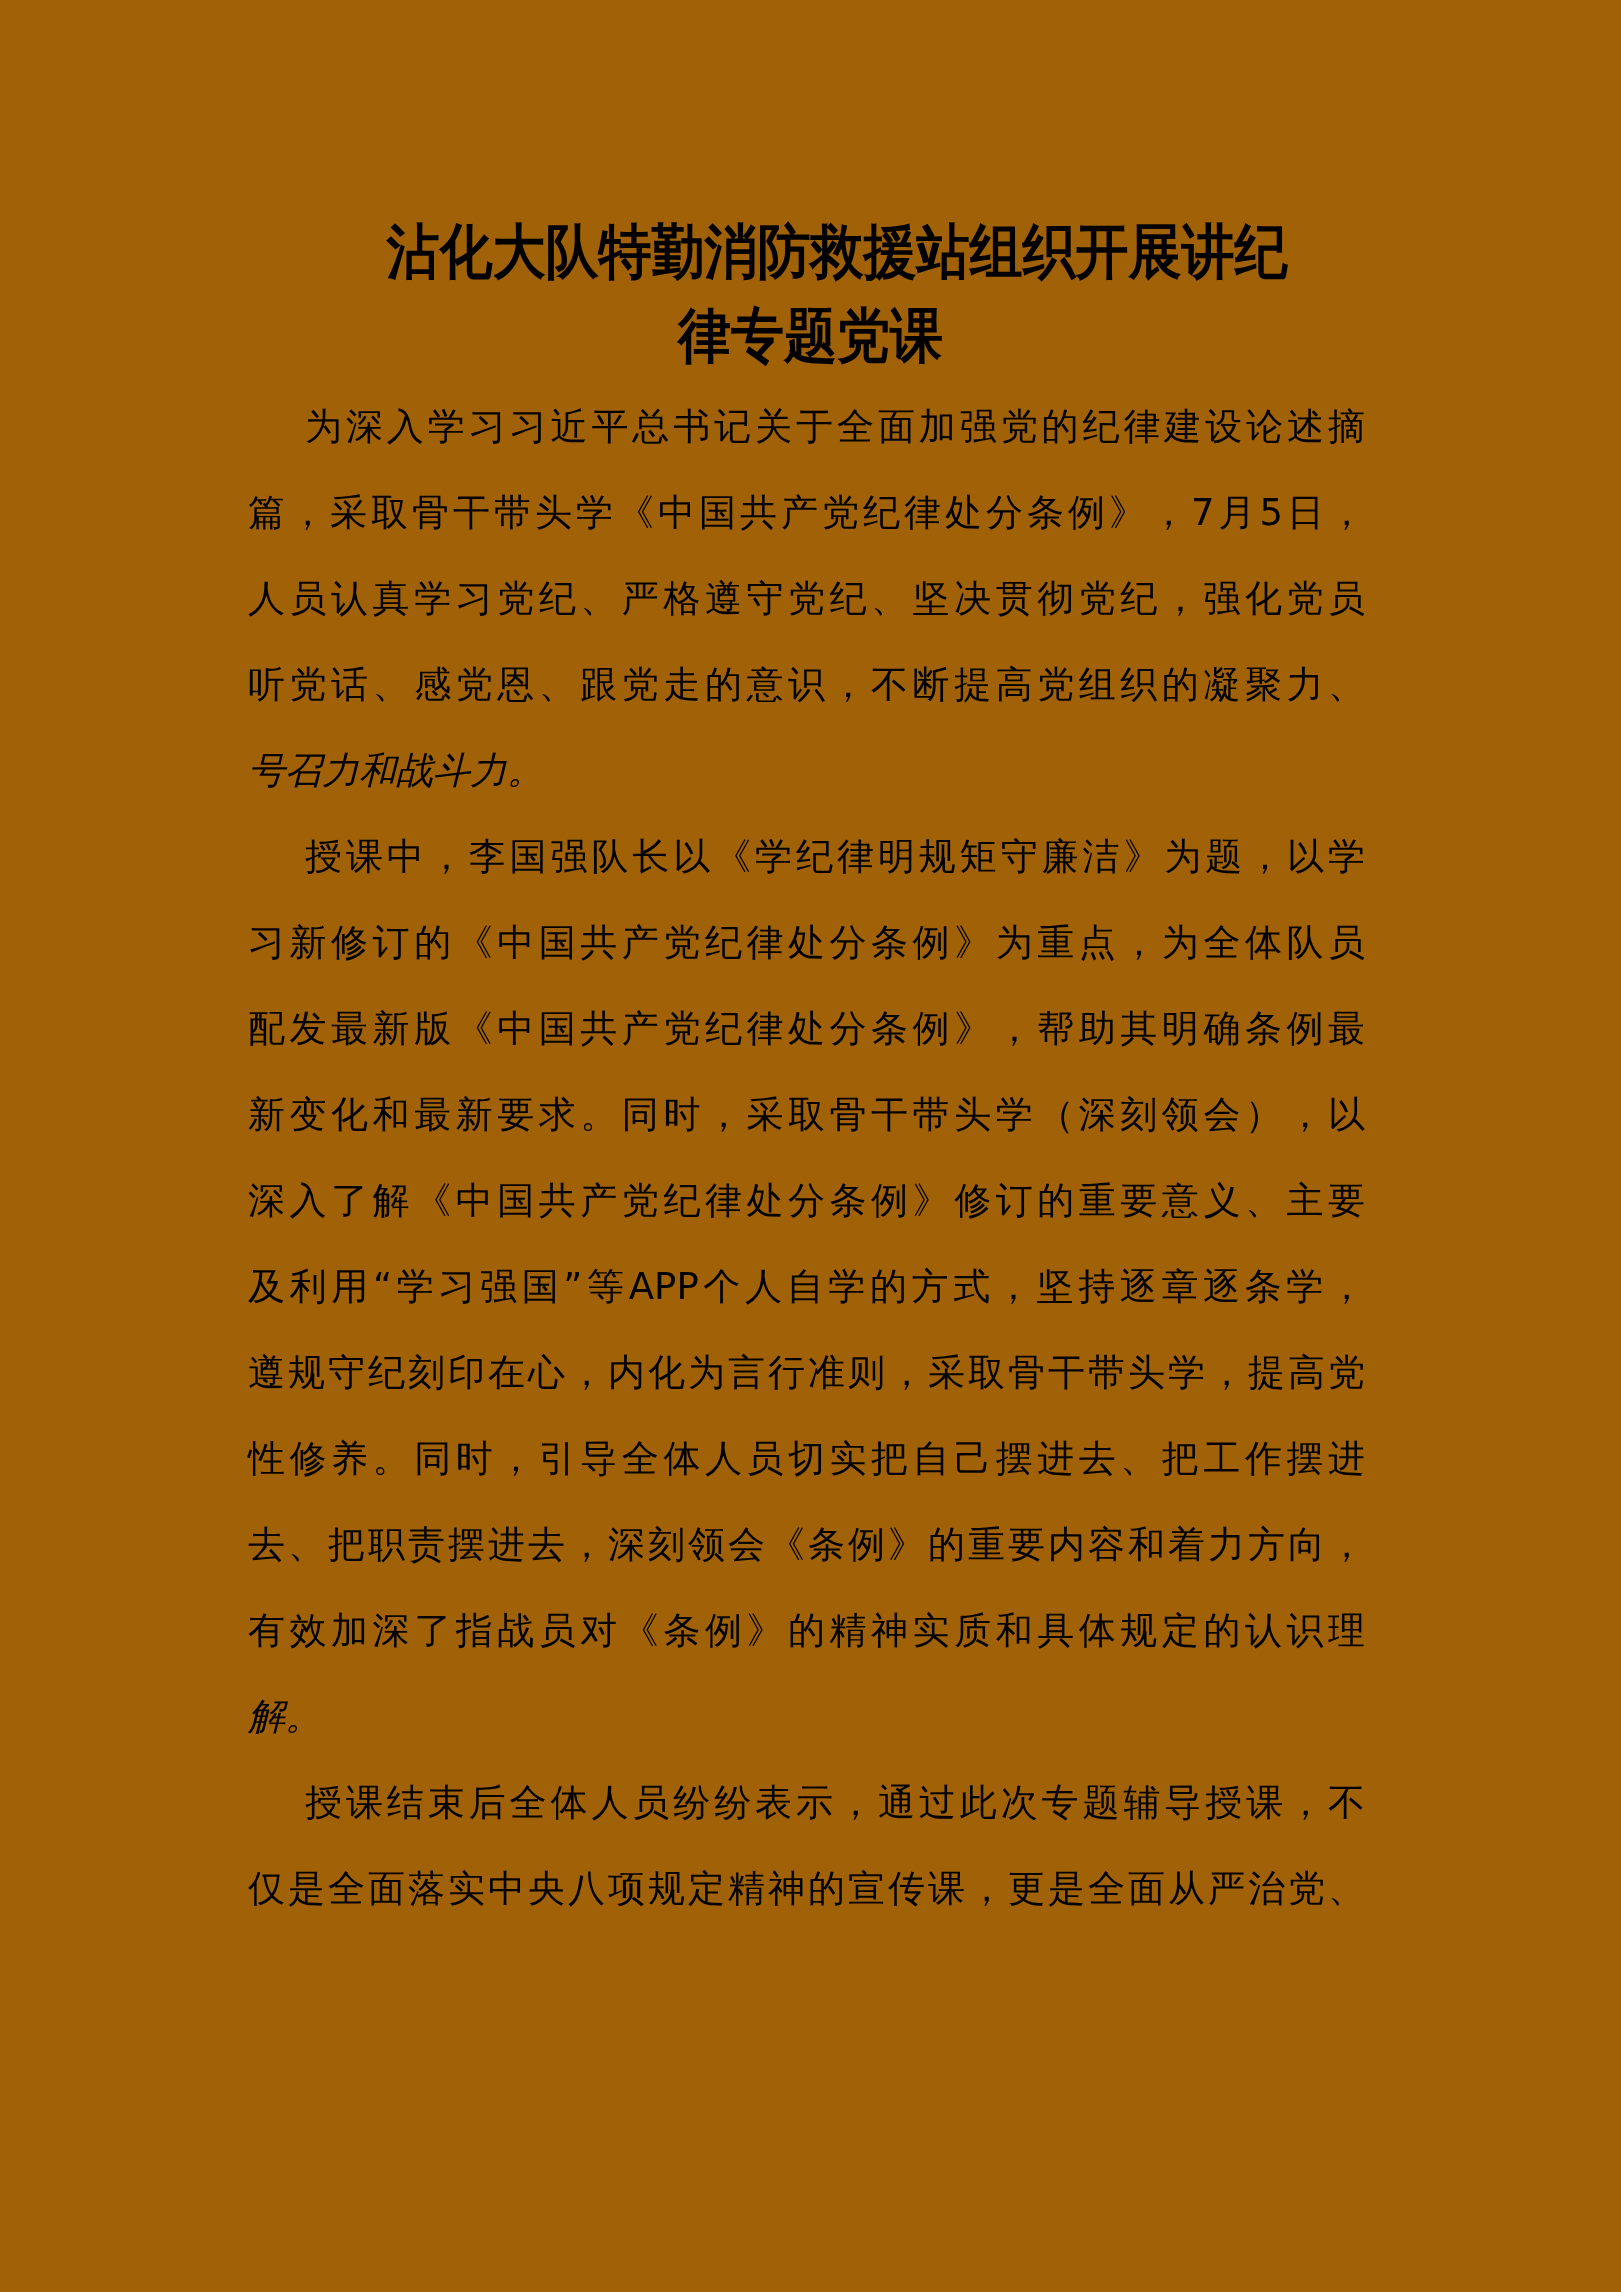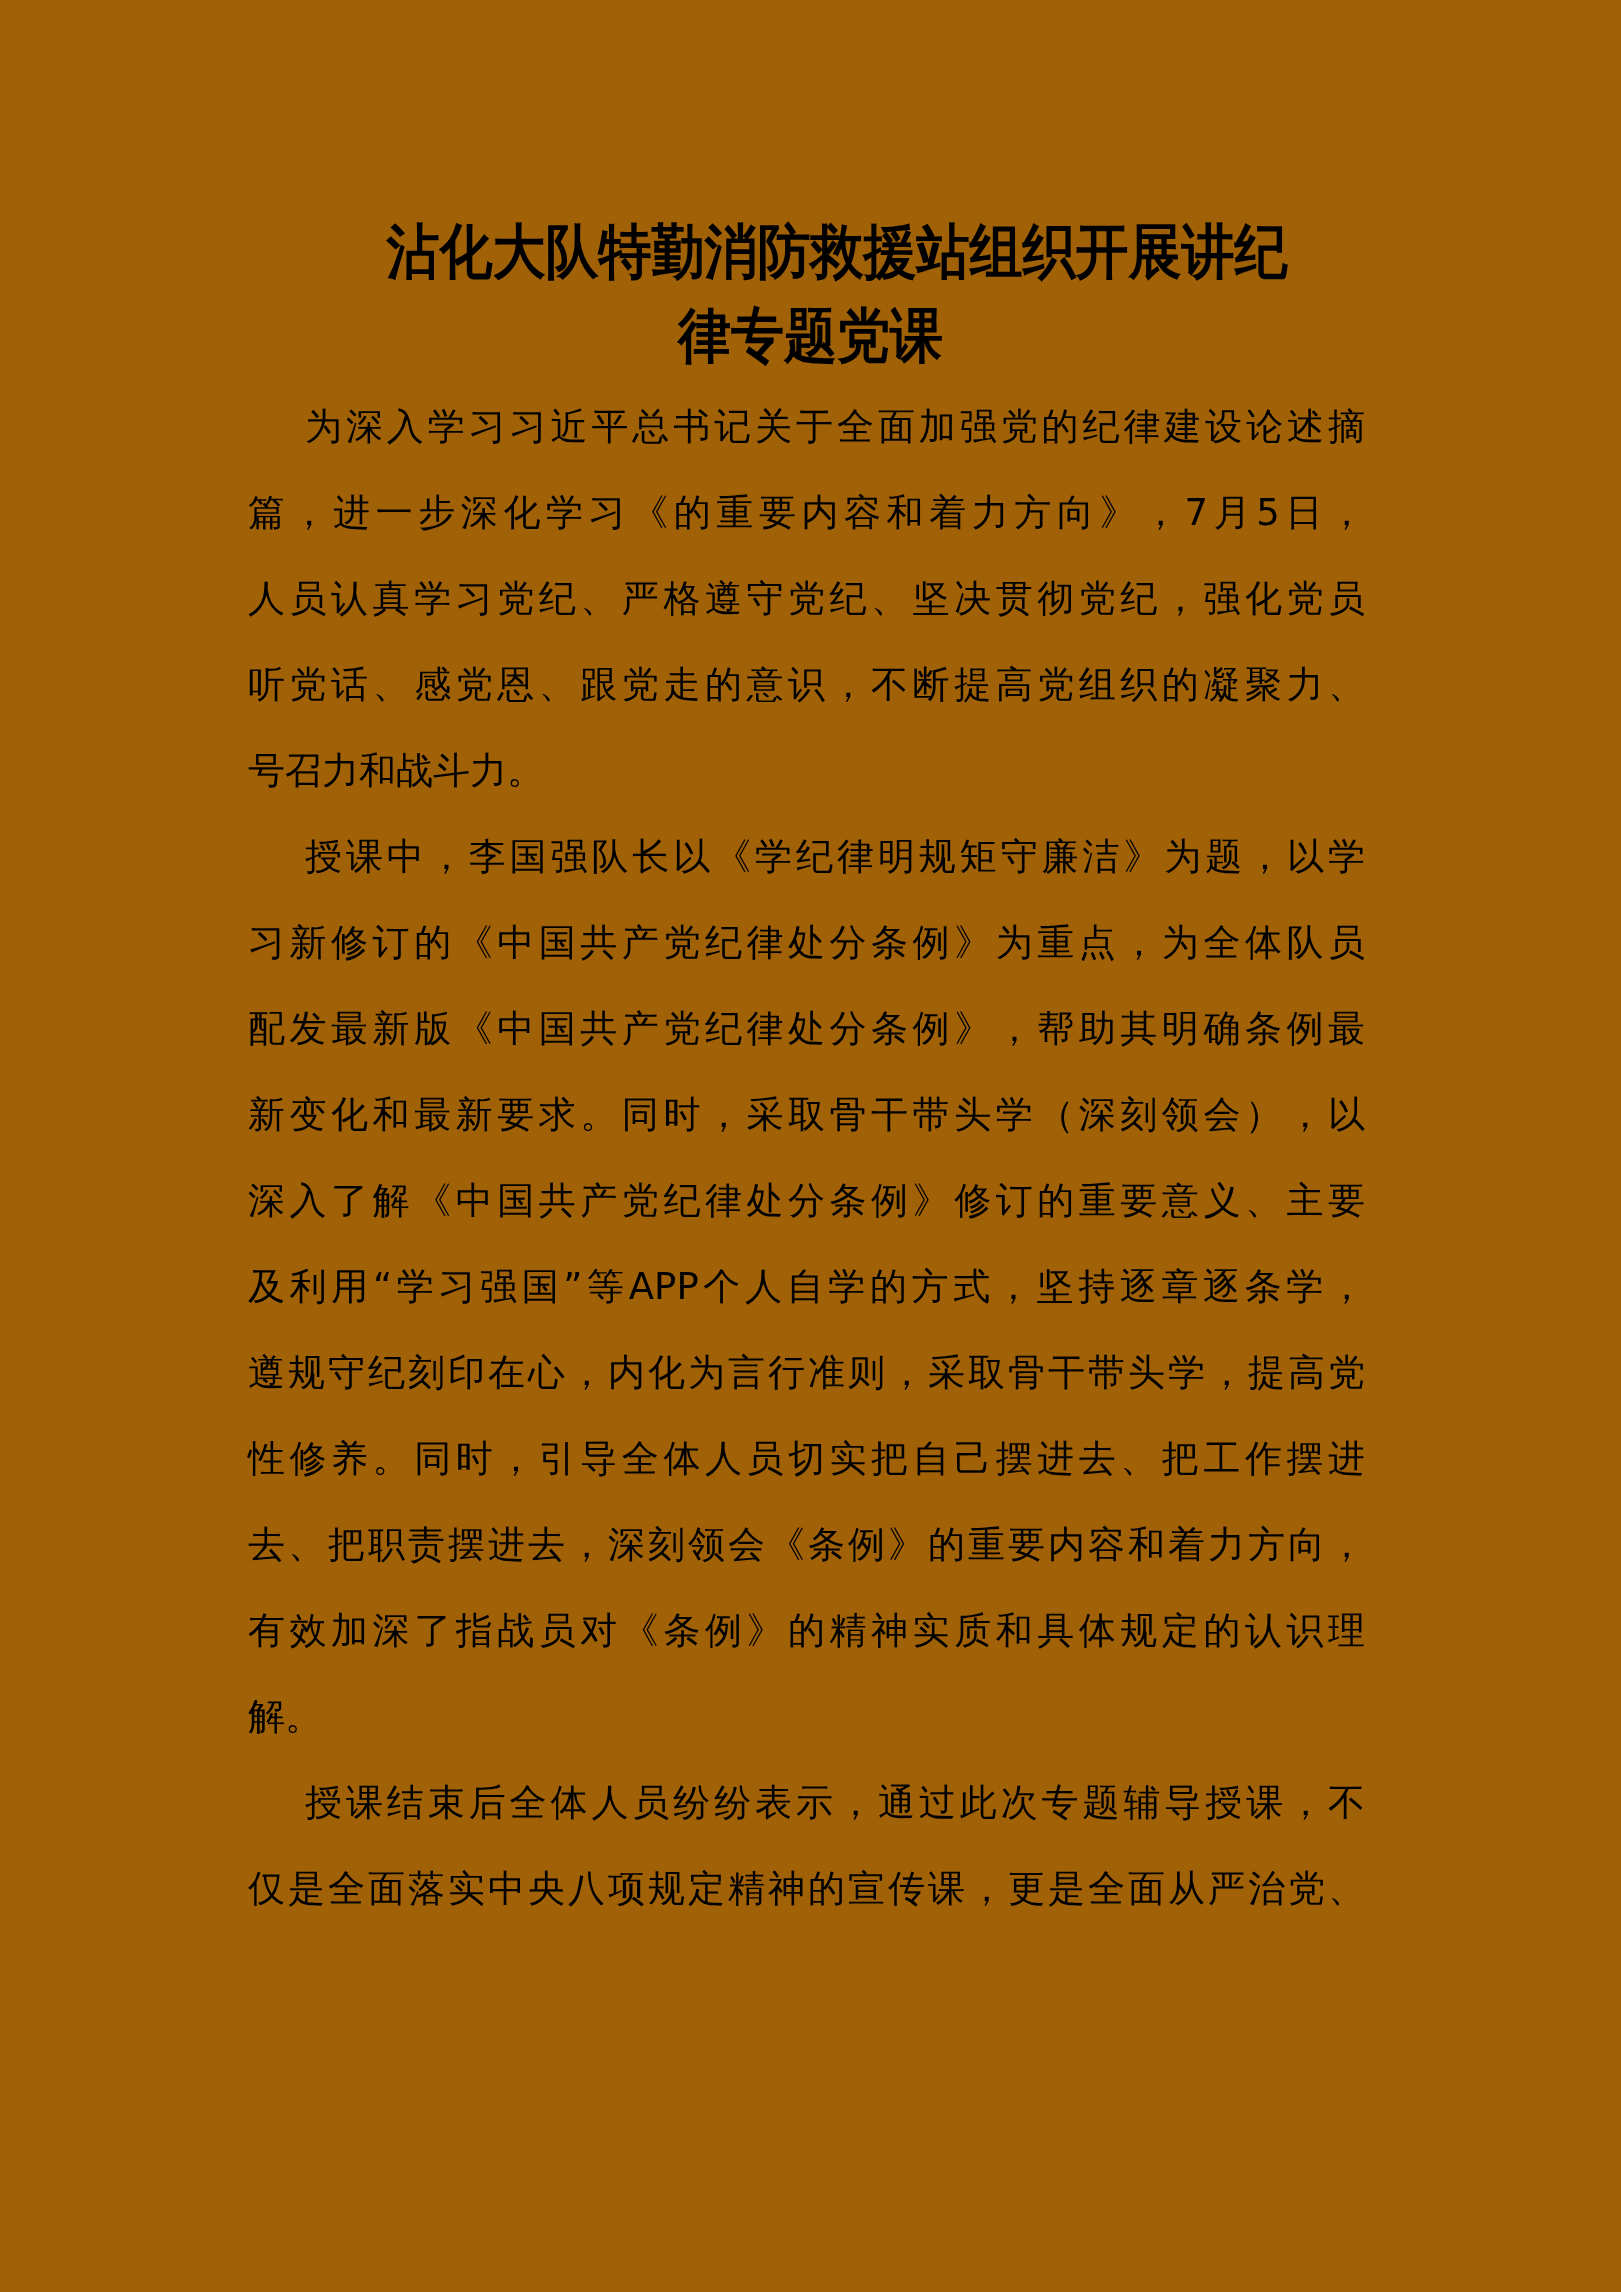--- a/index.html
+++ b/index.html
@@ -62,35 +62,36 @@
       height: 86px;
       text-align: justify;
       text-align-last: justify;
     }
     .line.indent {
       padding-left: 57px;
       font-family: Liberation Serif, serif;
     }
     .line.last {
       text-align-last: left;
+      font-style: italic;
     }
   </style>
 </head>
 <body>
 
 <div class="page">
 
   <div class="title title-line-1">沾化大队特勤消防救援站组织开展讲纪</div>
   <div class="title title-line-2">律专题党课</div>
 
   <div class="body-text">
 
     <div>
       <span class="line indent">为深入学习习近平总书记关于全面加强党的纪律建设论述摘</span>
-      <span class="line">篇，进一步深化学习《的重要内容和着力方向》，7月5日，</span>
+      <span class="line">篇，采取骨干带头学《中国共产党纪律处分条例》，7月5日，</span>
       <span class="line">人员认真学习党纪、严格遵守党纪、坚决贯彻党纪，强化党员</span>
       <span class="line">听党话、感党恩、跟党走的意识，不断提高党组织的凝聚力、</span>
       <span class="line last">号召力和战斗力。</span>
     </div>
 
     <div>
       <span class="line indent">授课中，李国强队长以《学纪律明规矩守廉洁》为题，以学</span>
       <span class="line">习新修订的《中国共产党纪律处分条例》为重点，为全体队员</span>
       <span class="line">配发最新版《中国共产党纪律处分条例》，帮助其明确条例最</span>
       <span class="line">新变化和最新要求。同时，采取骨干带头学（深刻领会），以</span>

